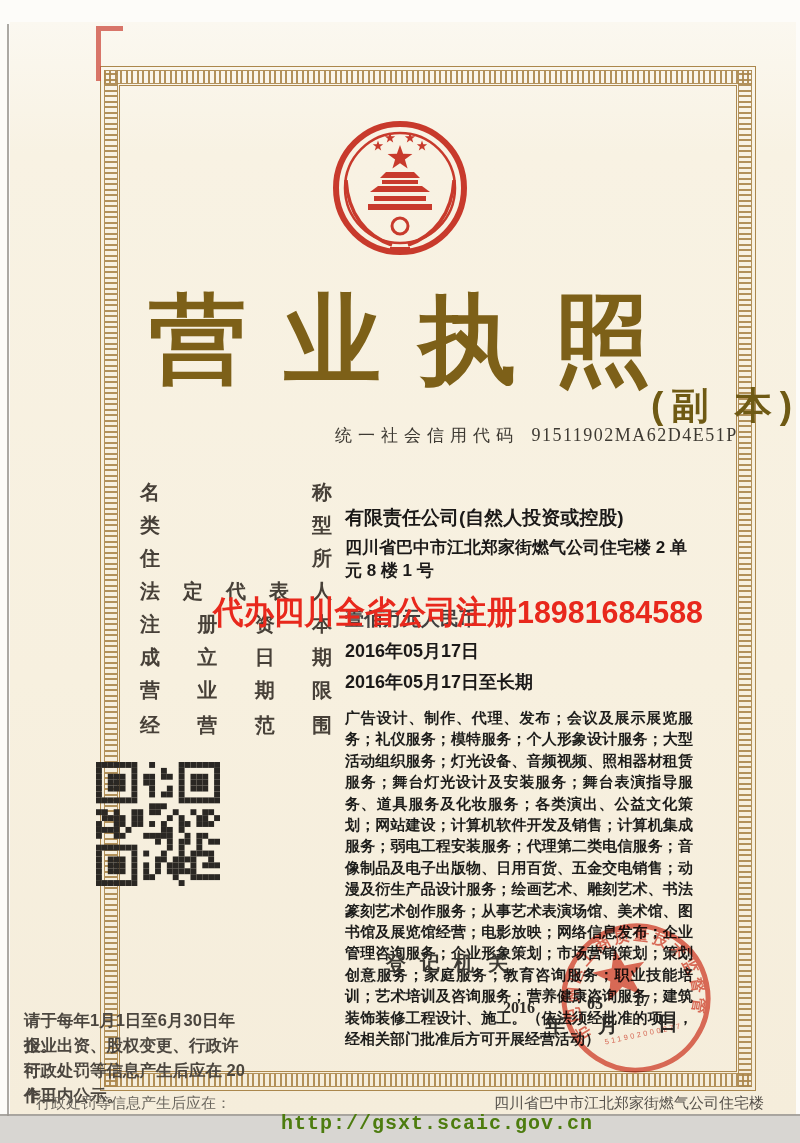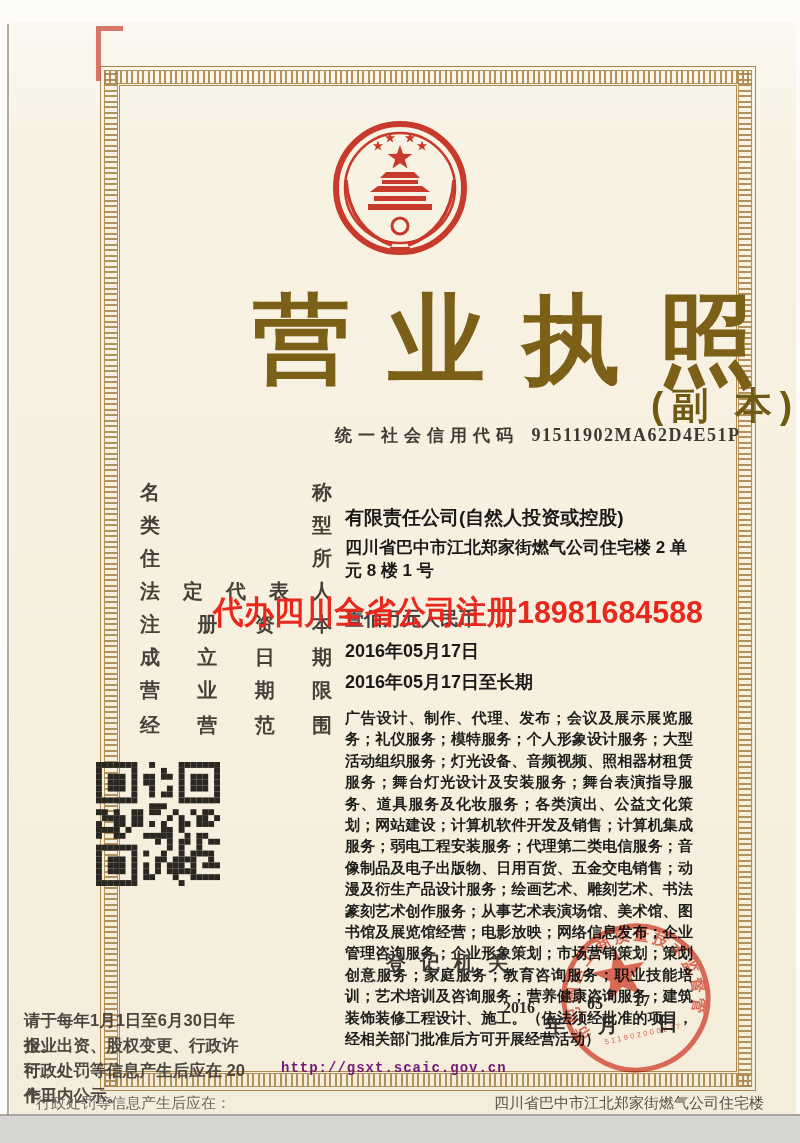--- a/index.html
+++ b/index.html
@@ -24,25 +24,25 @@
       background:repeating-linear-gradient(0deg,#ab874c 0 2px,transparent 2px 5px,#ab874c 5px 7px,transparent 7px 11px);
       border-left:1.5px solid #ab874c;border-right:1.5px solid #ab874c;opacity:.9;}
   .gk-left{left:3px;} .gk-right{right:3px;}
   #frame-inner{position:absolute;inset:18px;border:1.5px solid #ab874c;}
 
   #corner-mark{position:absolute;left:96px;top:26px;width:22px;height:50px;z-index:2;
     border-left:5px solid rgba(204,74,60,.75);border-top:5px solid rgba(204,74,60,.75);}
 
   #emblem{position:absolute;left:328px;top:114px;z-index:2;}
 
-  #title{position:absolute;left:0;right:7px;top:276px;text-align:right;z-index:2;
+  #title{position:absolute;left:0;right:0;top:276px;text-align:center;z-index:2;
          font-size:97px;font-weight:900;color:#7d6018;letter-spacing:38px;text-indent:38px;}
   #subtitle{position:absolute;left:0;right:0;top:381px;text-align:right;z-index:2;
          font-size:37px;font-weight:800;color:#6f5a14;letter-spacing:8px;}
-  #codeline{position:absolute;left:335px;top:424px;z-index:2;color:#3e3a33;font-weight:700;}
+  #codeline{position:absolute;left:335px;top:424px;z-index:2;color:#3e3a33;font-weight:400;}
   #code-label{font-size:17px;letter-spacing:6px;margin-right:8px;}
   #code-value{font-family:"Liberation Serif",serif;font-size:18px;letter-spacing:1.5px;}
 
   
   .jlabel{position:absolute;left:140px;width:192px;display:flex;justify-content:space-between;
           font-size:20px;font-weight:600;color:#474038;z-index:2;}
   .fval{position:absolute;left:345px;width:350px;font-size:19px;font-weight:700;color:#1b1918;z-index:2;}
   .fval-date{font-size:18px;}
   #scope-value{font-size:15px;line-height:21.4px;font-weight:600;text-align:justify;width:348px;color:#1d1d1b;}
 
@@ -54,22 +54,22 @@
   .dt{position:absolute;z-index:2;color:#2e2c28;}
   .dt-num{font-family:"Liberation Serif",serif;font-weight:700;font-size:16px;}
   .dt-cjk{font-weight:700;font-size:20px;}
 
   #seal{position:absolute;left:551px;top:913px;z-index:3;opacity:.82;
         mix-blend-mode:multiply;transform:rotate(-12deg);}
 
   .note{position:absolute;left:24px;width:232px;font-size:16.5px;line-height:25px;
         font-weight:600;color:#4b463f;z-index:2;}
 
-  #url{position:absolute;left:281px;top:1060px;z-index:2;font-family:"Liberation Mono",monospace;
-       font-size:14px;font-weight:700;letter-spacing:1px;color:#701a75;}
+  #url{position:absolute;left:281px;top:1112px;z-index:2;font-family:"Liberation Mono",monospace;
+       font-size:20px;font-weight:700;letter-spacing:1px;color:#4d7c0f;}
 
   #footer-left{position:absolute;left:36px;top:1094px;font-size:15px;color:#6b675f;z-index:2;}
   #footer-right{position:absolute;left:494px;top:1094px;font-size:15px;color:#55514b;z-index:2;}
 
   #watermark{position:absolute;left:213px;top:591px;z-index:4;font-size:32px;font-weight:700;
              color:#e8281c;white-space:nowrap;transform:scaleX(.95);transform-origin:left top;}
 </style>
 </head>
 <body>
 

